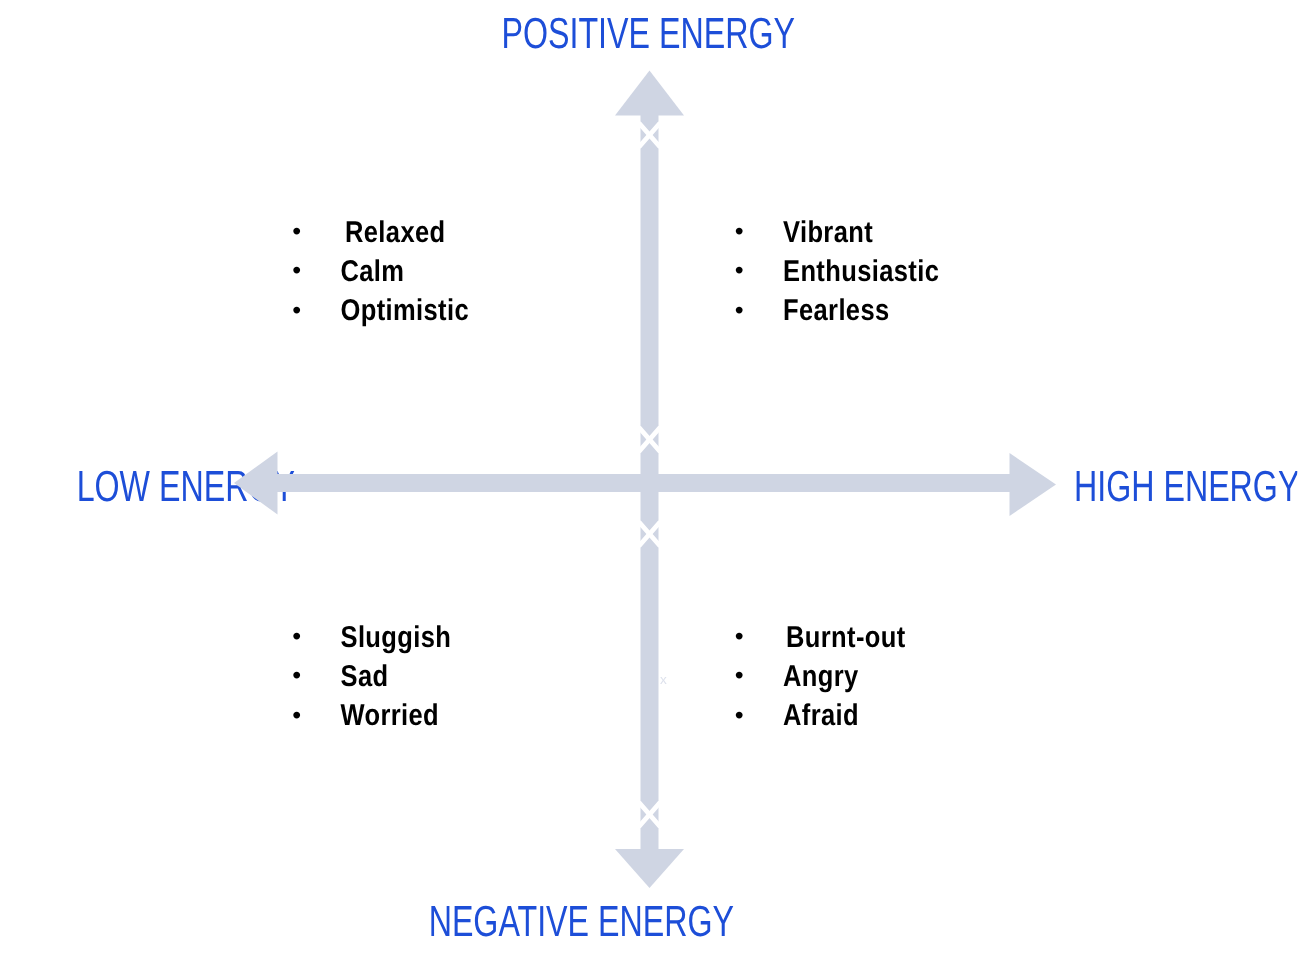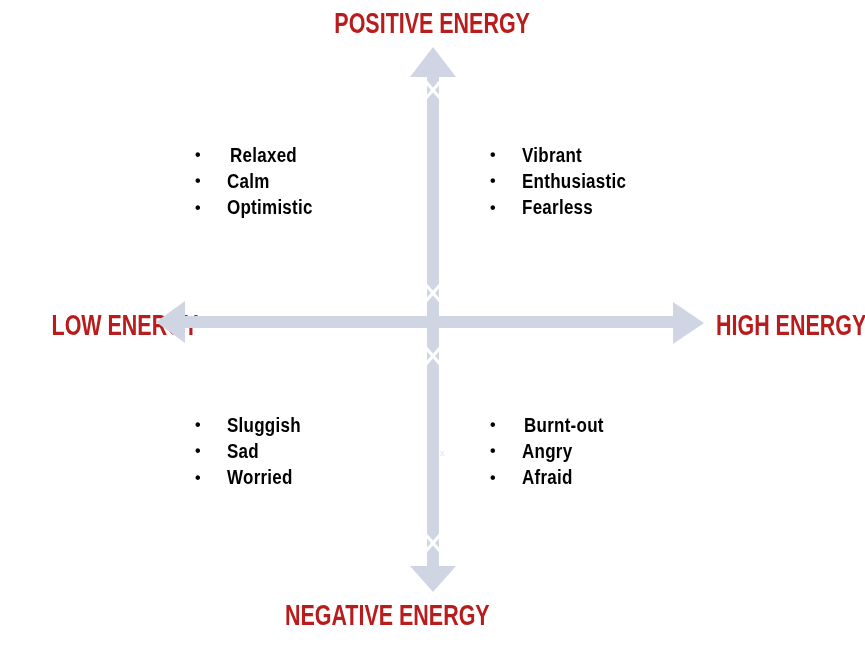--- a/index.html
+++ b/index.html
@@ -1,21 +1,21 @@
 <!DOCTYPE html>
 <html><head>
 <meta charset="utf-8">
 <style>
   html,body{margin:0;padding:0;background:#ffffff;}
   .canvas{
     position:relative;width:865px;height:645px;background:#ffffff;overflow:hidden;
     font-family:"Liberation Sans",sans-serif;color:#000;
   }
   
-  .heading{position:absolute;font-weight:700;font-size:29px;line-height:30px;white-space:nowrap;color:#b91c1c;}
+  .heading{position:absolute;font-weight:400;font-size:29px;line-height:30px;white-space:nowrap;color:#1d4ed8;}
   .cond{display:inline-block;transform:scaleX(0.74);letter-spacing:0px;}
   .title-top{left:0;width:865px;top:8px;text-align:center;}
   .title-top .cond{transform-origin:50% 50%;}
   .title-bottom{left:0;width:775px;top:600px;text-align:center;}
   .title-bottom .cond{transform-origin:50% 50%;}
   .label-left{left:0;width:146px;top:310px;text-align:right;}
   .label-left .cond{transform-origin:100% 50%;}
   .label-right{left:716px;top:310px;text-align:left;}
   .label-right .cond{transform-origin:0% 50%;}
 

